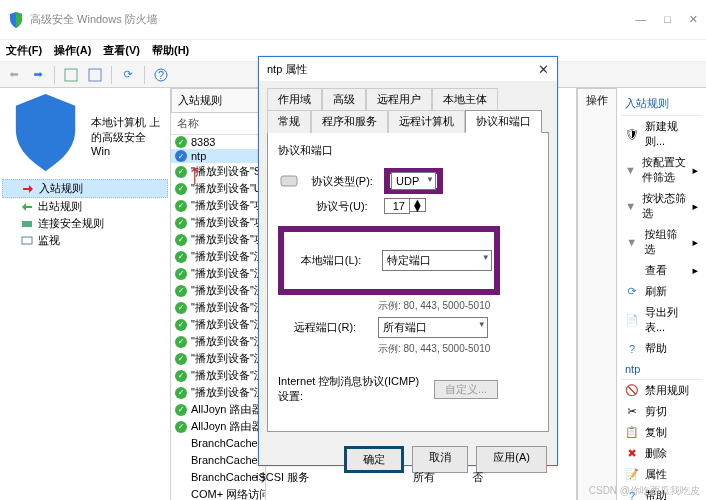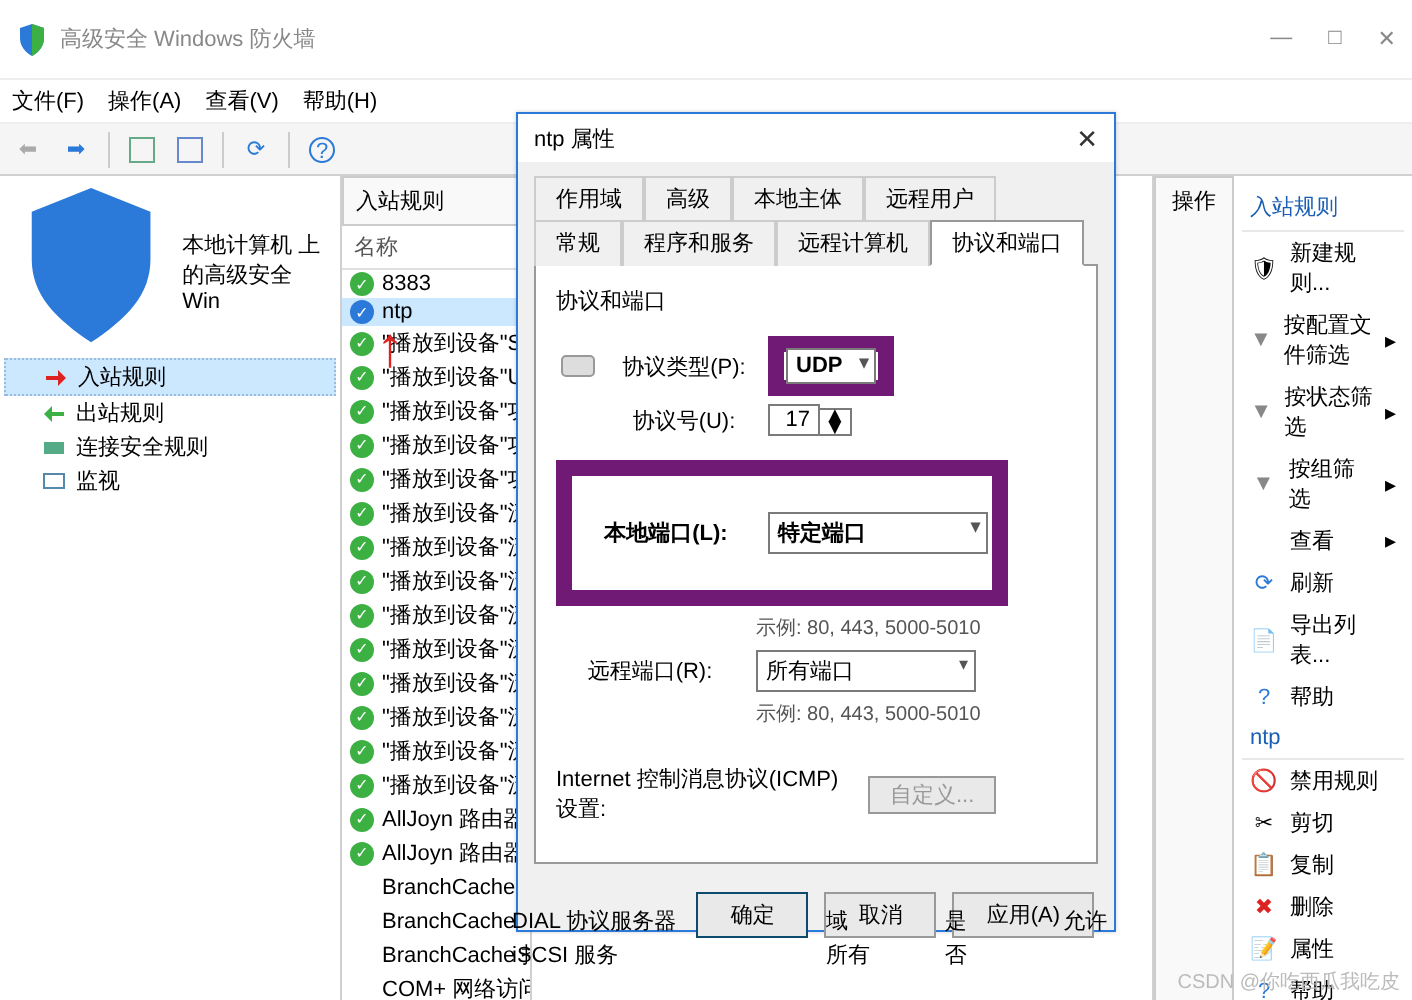--- a/index.html
+++ b/index.html
@@ -1,21 +1,21 @@
 <!DOCTYPE html>
 <html><head>
 <meta charset="utf-8">
 <style>
 * { box-sizing: border-box; margin: 0; padding: 0; font-family: "Microsoft YaHei", "Segoe UI", sans-serif; font-size: 11px; }
 body { background: #fff; width: 706px; height: 500px; overflow: hidden; position: relative; }
 .titlebar { height: 40px; background: #fff; border-bottom: 1px solid #eee; display: flex; align-items: center; padding: 0 8px; }
 .titlebar .shield { width: 16px; height: 16px; margin-right: 6px; }
 .titlebar .title { flex: 1; color: #888; }
 .titlebar .winbtns { display: flex; gap: 18px; color: #888; }
-.menubar { height: 22px; display: flex; align-items: center; padding: 0 6px; gap: 12px; border-bottom: 1px solid #eee; }
+.menubar { height: 22px; display: flex; align-items: center; padding: 0 6px; gap: 12px; border-bottom: 1px solid #eee; font-weight: bold; }
 .toolbar { height: 26px; display: flex; align-items: center; padding: 0 4px; gap: 4px; border-bottom: 1px solid #d0d0d0; background: #f5f5f5; }
 .toolbar .tb { width: 20px; height: 20px; display: flex; align-items: center; justify-content: center; border: 1px solid transparent; }
 .toolbar .sep { width: 1px; height: 18px; background: #ccc; margin: 0 2px; }
 .main { display: flex; height: calc(500px - 28px - 22px - 26px); }
 .tree { width: 171px; border-right: 1px solid #d0d0d0; padding: 4px 2px; }
 .tree-root { display: flex; align-items: center; gap: 4px; padding: 2px; }
 .tree-item { display: flex; align-items: center; gap: 4px; padding: 1px 2px 1px 18px; }
 .tree-item.sel { background: #cce8ff; border: 1px dotted #99bbdd; }
 .tree-item .ticon { width: 14px; height: 14px; }
 .listpane { width: 95px; display: flex; flex-direction: column; border-right: 1px solid #d0d0d0; }
@@ -34,40 +34,40 @@
 .tab { padding: 3px 10px; background: #f0f0f0; border: 1px solid #ccc; border-bottom: none; position: relative; top: 1px; }
 .tab.row2 { }
 .tab.sel { background: #fff; border: 1px solid #999; border-bottom: 1px solid #fff; z-index: 2; }
 .tab-body { background: #fff; margin: 0 8px 8px 8px; border: 1px solid #999; padding: 10px; height: 300px; }
 .grp { margin-bottom: 10px; font-size: 11px; }
 .row { display: flex; align-items: center; gap: 6px; margin: 4px 0; }
 .lbl { width: 72px; text-align: center; }
 .sel-box { border: 1px solid #7a7a7a; background: #fff; padding: 2px 16px 2px 4px; position: relative; }
 .sel-box::after { content: "▾"; position: absolute; right: 3px; top: 1px; color: #555; font-size: 9px;}
 .txt-box { border: 1px solid #7a7a7a; background: #fff; padding: 2px 4px; }
-.redbox { border: 8px solid #701a75; padding: 1px; font-weight: bold; }
+.redbox { border: 6px solid #701a75; padding: 1px; }
 .hint { color: #555; font-size: 10px; }
 .dlg-btns { display: flex; justify-content: flex-end; gap: 8px; padding: 6px 10px; }
 .btn { border: 1px solid #999; background: #e9e9e9; padding: 3px 16px; }
-.btn.primary { border: 1px solid #0c4a6e; }
+.btn.primary { border: 3px solid #0c4a6e; }
 .actions { width: 130px; border-left: 1px solid #d0d0d0; display: flex; }
 .actions-hdr { background: #f9f9f9; padding: 4px 8px; border: 1px solid #ccc; }
 .actions-body { padding: 4px 4px; background:#fff; flex:1;}
 .act-section { color: #1a5fb4; padding: 4px 4px; border-bottom: 1px solid #e8e8e8; }
 .act-item { display: flex; align-items: center; gap: 6px; padding: 3px 4px; }
 .act-item .aicon { width: 14px; height: 14px; display:inline-flex; align-items:center; justify-content:center; }
 .arrow-red { position:absolute; left: 188px; top: 158px; color:#d22; font-size:28px; font-weight:bold; pointer-events:none;}
 .watermark { position: absolute; right: 6px; bottom: 2px; font-size: 10px; color: #bbb; }
 .bottom-table { position: absolute; left: 256px; bottom: 14px; width: 305px; font-size: 11px; }
 .bottom-table .brow { display: flex; gap: 30px; padding: 1px 0;}
 .bottom-table .c1 { width: 130px; white-space: nowrap; overflow: hidden;}
 .bottom-table .c2 { width: 30px;}
 .bottom-table .c3 { width: 30px;}
 .bottom-table .c4 { width: 30px;}
-.spin { display:inline-flex; align-items:flex-end;}
+.spin { display:inline-flex; align-items:flex-start;}
 .spin .num { border:1px solid #7a7a7a; padding:1px 4px; background:#fff; width:26px; text-align:right;}
 .spin .arrows { display:flex; flex-direction:column; font-size:6px; line-height:6px; border:1px solid #7a7a7a; border-left:none;}
 .spin .arrows span{padding:0 2px;}
 .cust-btn { border:1px solid #999; background:#e9e9e9; padding:1px 10px; color:#999;}
 </style>
 </head>
 <body>
 
 <div class="titlebar">
   <svg class="shield" viewBox="0 0 16 16">
@@ -321,22 +321,22 @@
 <div class="arrow-red">↑</div>
 
 <div class="dialog">
   <div class="dlg-title">
     <span>ntp 属性</span>
     <span class="dlg-close">✕</span>
   </div>
   <div class="tabs">
     <div class="tab">作用域</div>
     <div class="tab">高级</div>
+    <div class="tab">远程用户</div>
     <div class="tab">本地主体</div>
-    <div class="tab">远程用户</div>
   </div>
   <div class="tabs" style="padding-top:0">
     <div class="tab row2">常规</div>
     <div class="tab row2">程序和服务</div>
     <div class="tab row2">远程计算机</div>
     <div class="tab row2 sel">协议和端口</div>
   </div>
   <div class="tab-body">
     <div class="grp">协议和端口</div>
     <div class="row">
@@ -384,26 +384,20 @@
   </div>
   <div class="dlg-btns">
     <span class="btn primary">确定</span>
     <span class="btn">取消</span>
     <span class="btn">应用(A)</span>
   </div>
 </div>
 
 <div class="bottom-table" id="btm">
     <div class="brow">
-      <span class="c1">DIAL 协议服务器</span>
-      <span class="c2">域</span>
-      <span class="c3">是</span>
-      <span class="c4">允许</span>
-    </div>
-    <div class="brow">
       <span class="c1">iSCSI 服务</span>
       <span class="c2">所有</span>
       <span class="c3">否</span>
       <span class="c4"></span>
     </div>
   </div>
 
 <div class="watermark">CSDN @你吃西瓜我吃皮</div>
 
 </body></html>

